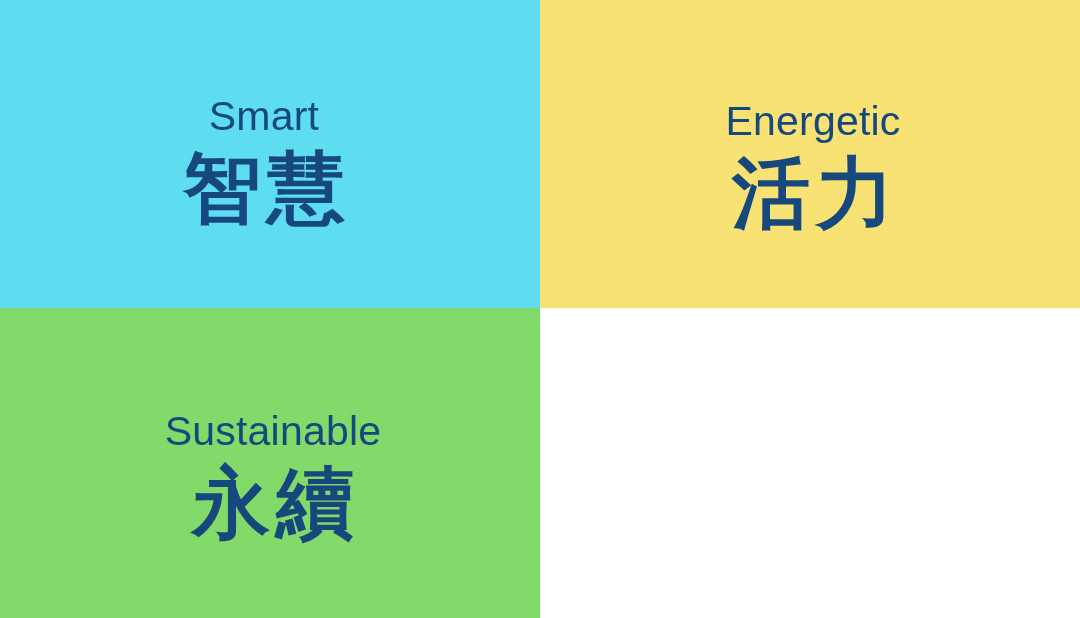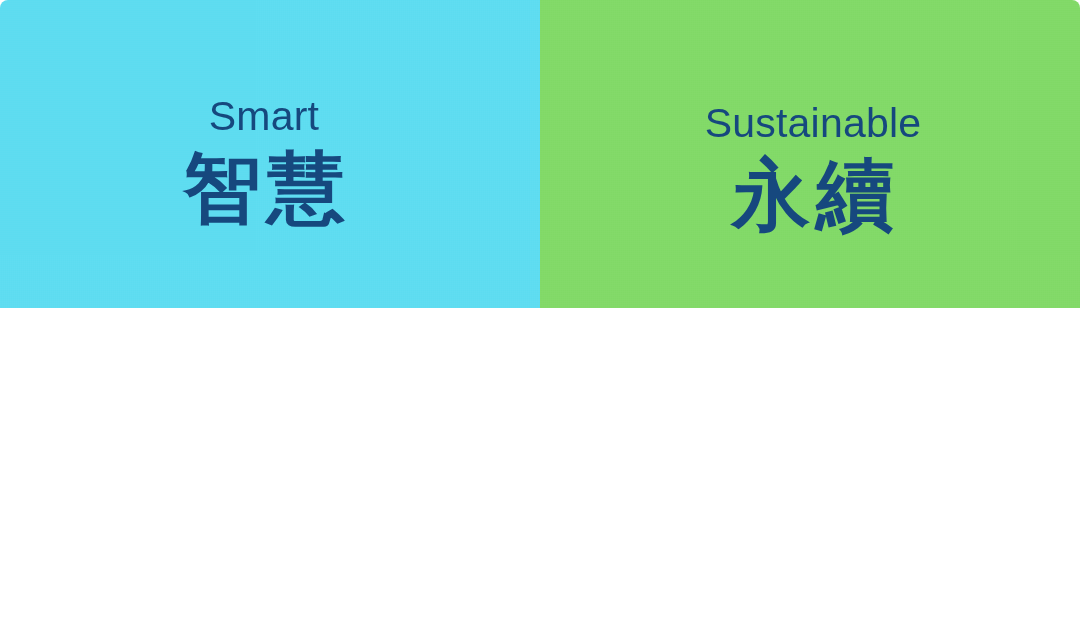--- a/index.html
+++ b/index.html
@@ -7,21 +7,20 @@
     margin: 0;
     padding: 0;
     background: #ffffff;
   }
   #stage {
     position: relative;
     width: 1080px;
     height: 618px;
     overflow: hidden;
     font-family: "Liberation Sans", "DejaVu Sans", sans-serif;
-    border-radius: 8px;
     -webkit-font-smoothing: antialiased;
   }
   .grid {
     position: absolute;
     inset: 0;
     display: grid;
     grid-template-columns: 540px 540px;
     grid-template-rows: 308px 310px;
   }
   .cell {
@@ -96,20 +95,27 @@
   <div class="grid">
 
     <div class="cell cell-cyan" style="background-color: rgb(92, 220, 240);">
       <div class="texture"></div>
       <div class="stack" style="color: rgb(22, 72, 126);">
         <span class="label-en">Smart</span>
         <span class="label-zh">智慧</span>
       </div>
     </div>
 
+    <div class="cell cell-yellow" style="background-color: rgb(247, 224, 106);">
+      <div class="texture"></div>
+      <div class="stack" style="color: rgb(22, 72, 126);">
+        <span class="label-en">Energetic</span>
+        <span class="label-zh">活力</span>
+      </div>
+    </div>
 
 
     <div class="cell cell-green" style="background-color: rgb(128, 217, 102); padding-left: 36px;">
       <div class="texture"></div>
       <div class="stack" style="color: rgb(22, 72, 126);">
         <span class="label-en">Sustainable</span>
         <span class="label-zh">永續</span>
       </div>
     </div>
 

